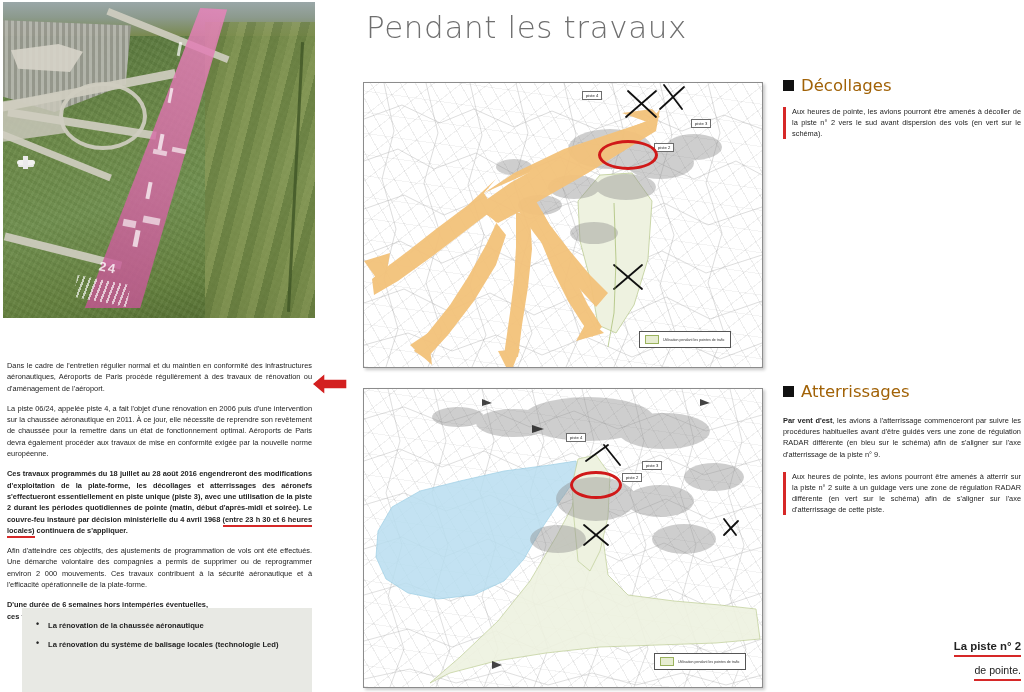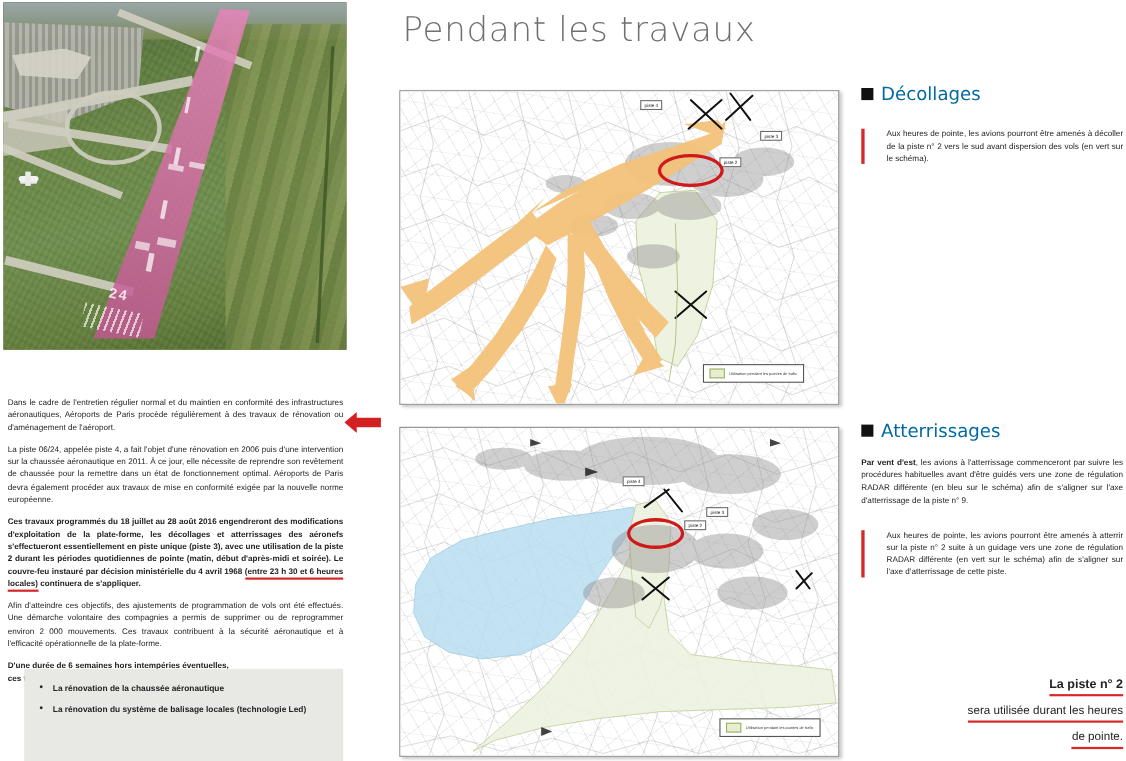--- a/index.html
+++ b/index.html
@@ -116,24 +116,24 @@
 
   .legend{position:absolute;background:#fff;border:.7px solid #555;
     display:flex;align-items:center;gap:4px;padding:3px 5px;}
   .legend .sw{width:12px;height:7px;background:#e7edd2;border:.7px solid #9bb35e;}
   .legend .lt{font-size:3.6px;color:#333;white-space:nowrap;}
 
   
   #right-col{position:absolute;left:781px;top:0;width:243px;height:692px;}
   .sec-head{display:flex;align-items:center;gap:7px;}
   .sq{width:11px;height:11px;background:#111;flex:none;}
-  .sec-title{font-size:16.5px;color:#0369a1;font-weight:400;font-family:"DejaVu Sans",sans-serif;}
+  .sec-title{font-size:16.5px;color:#a16207;font-weight:400;font-family:"DejaVu Sans",sans-serif;}
   .rp{font-size:7.4px;line-height:11.2px;text-align:justify;color:#232323;margin:0;}
   .rp b{font-weight:bold;}
-  .bar-p{position:relative;padding-left:23px;margin-top:21px;}
+  .bar-p{position:relative;padding-left:9px;margin-top:11px;}
   .bar-p:before{content:"";position:absolute;left:0;top:1px;width:3px;height:calc(100% - 2px);
     background:#d62828;}
 
   #piste2-block{position:absolute;right:3px;bottom:8px;width:230px;text-align:right;}
   .p2l{font-size:10.6px;line-height:15px;color:#232323;display:inline-block;
     border-bottom:2.2px solid #d62828;padding-bottom:1px;margin-bottom:3px;}
   .p2l.bold{font-weight:bold;font-size:11.4px;text-align:center;}
 </style>
 </head>
 <body>
@@ -356,16 +356,15 @@
     <div class="sec-head">
       <span class="sq"></span>
       <span class="sec-title">Atterrissages</span>
     </div>
     <p class="rp" style="margin-top:14px;"><b>Par vent d'est</b><span>, les avions à l'atterrissage commenceront par suivre les procédures habituelles avant d'être guidés vers une zone de régulation RADAR différente (en bleu sur le schéma) afin de s'aligner sur l'axe d'atterrissage de la piste n° 9.</span></p>
     <p class="rp bar-p">Aux heures de pointe, les avions pourront être amenés à atterrir sur la piste n° 2 suite à un guidage vers une zone de régulation RADAR différente (en vert sur le schéma) afin de s'aligner sur l'axe d'atterrissage de cette piste.</p>
   </div>
 
   <div id="piste2-block">
     <div><span class="p2l bold">La piste n° 2</span></div>
-    <div><span class="p2l">sera utilisée durant les heures</span></div>
     <div><span class="p2l">de pointe.</span></div>
   </div>
 </div>
 
 </body></html>

